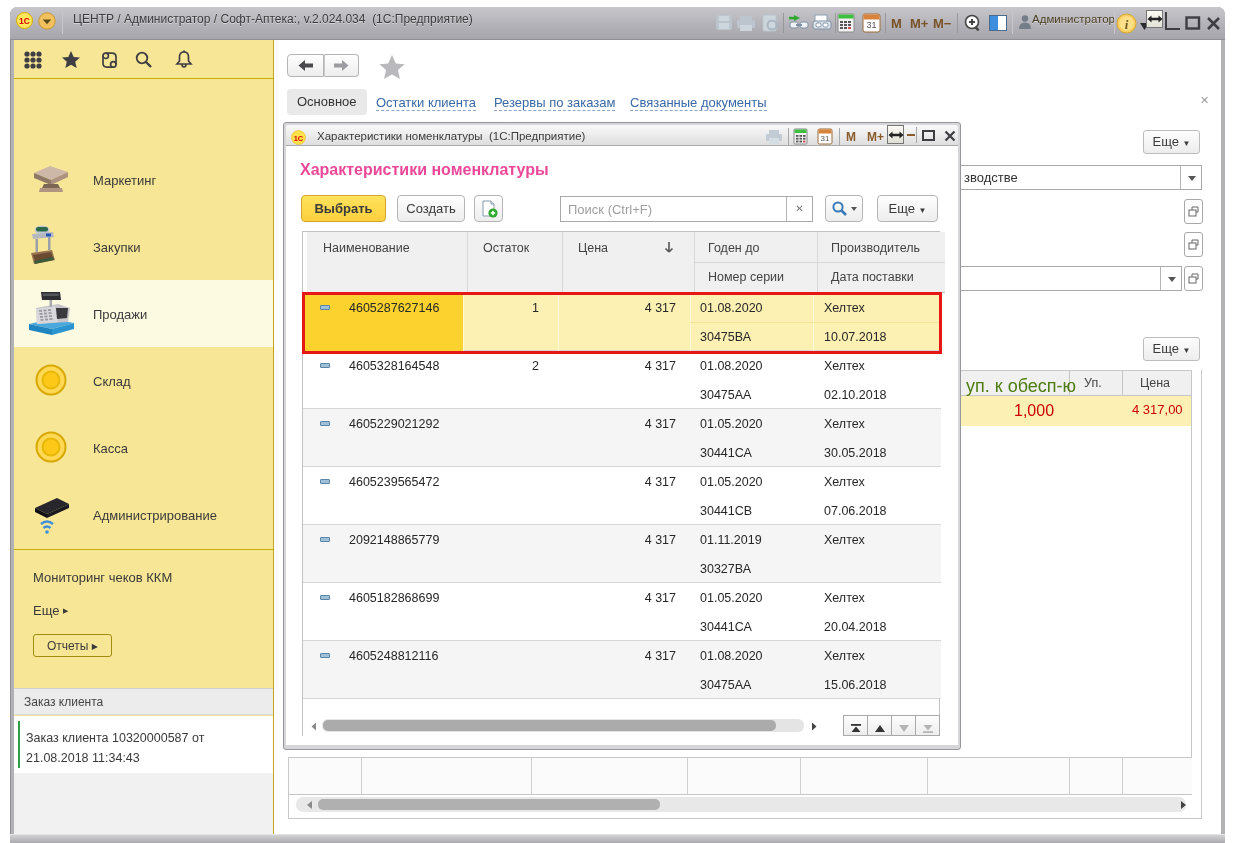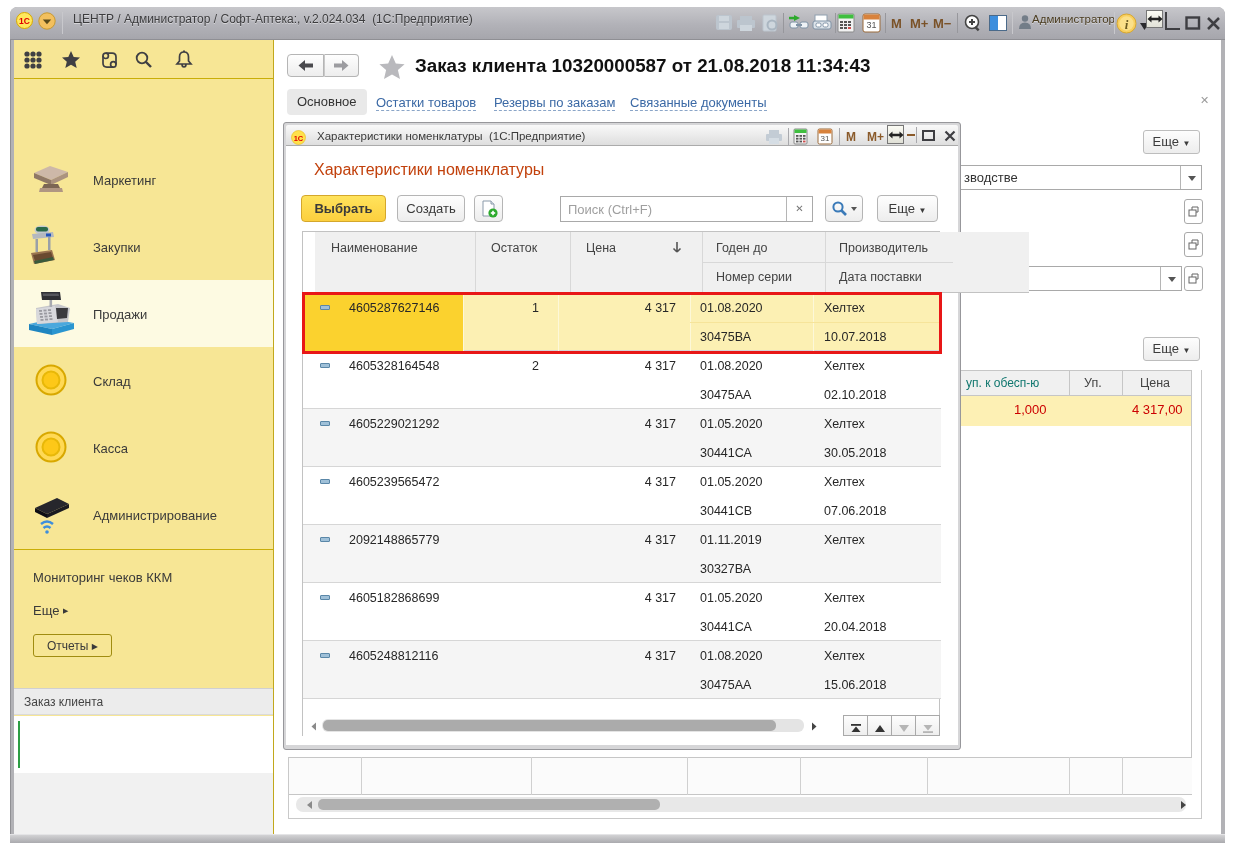--- a/index.html
+++ b/index.html
@@ -66,21 +66,21 @@
 #srchx{position:absolute;right:0;top:0;width:26px;height:24px;border-left:1px solid #b5b5b5;
   color:#777;font-size:10px;text-align:center;line-height:24px;}
 #btnMag{position:absolute;left:539px;top:49px;width:38px;height:27px;
   background:linear-gradient(#fefefe,#ededed);border:1px solid #b5b5b5;border-radius:4px;}
 .mdda{position:absolute;right:5px;top:11px;width:0;height:0;border:3.5px solid transparent;border-top:4.5px solid #555;}
 #btnMore{position:absolute;left:591px;top:49px;width:61px;height:27px;
   background:linear-gradient(#fefefe,#ededed);border:1px solid #b5b5b5;border-radius:4px;
   font-size:13px;color:#3a3a3a;text-align:center;line-height:25px;}
 #mtable{position:absolute;left:16px;top:85px;width:638px;height:505px;
   border:1px solid #c2c2c2;border-bottom:none;font-size:12.5px;color:#272727;}
-#mthead{color:#434343;position:absolute;left:12px;top:0;width:714px;height:61px;background:#f0f0f0;
+#mthead{color:#434343;position:absolute;left:4px;top:0;width:638px;height:61px;background:#f0f0f0;
   border-bottom:1px solid #c2c2c2;}
 #mthead .vline{position:absolute;width:1px;background:#d8d8d8;}
 .mrow{position:absolute;left:0;width:638px;height:58px;border-bottom:1px solid #d6d6d6;}
 .mrow .c{position:absolute;white-space:nowrap;}
 .dash{position:absolute;left:17px;width:10px;height:4.5px;background:#9fc0d8;border:1px solid #5a87a8;border-radius:1px;}
 #redbox{position:absolute;left:-1px;top:60px;width:640px;height:62px;border:3px solid #e81717;}
 #mscroll{position:absolute;left:16px;top:566px;width:638px;height:24px;}
 .navgrp{position:absolute;left:542px;top:3px;height:21px;}
 .nbtn{position:relative;float:left;width:25px;height:21px;border:1px solid #a9a9a9;margin-left:-1px;
   background:linear-gradient(#fdfdfd,#eee);text-align:center;padding-top:4px;}
@@ -308,40 +308,40 @@
         <span class="navlabel">Касса</span>
       </div>
     <div id="sb2">
       <div class="sbtext" style="top:20px">Мониторинг чеков ККМ</div>
       <div class="sbtext" style="top:53px">Еще <span style="font-size:7px;position:relative;top:-2px">▶</span></div>
       <div id="btnOtch">Отчеты <span style="font-size:8px;position:relative;top:-1px">▶</span></div>
     </div>
     <div id="sbhdr">Заказ клиента</div>
     <div id="sbitem">
         <div class="gbar"></div>
+        <div class="t">Заказ клиента 10320000587 от<br>21.08.2018 11:34:43</div>
       </div>
     <div id="sbgrey"></div>
   </div>
   <div id="sbedge"></div>
   <div id="content">
     <div class="navbtn" style="left:13px;border-radius:4px 0 0 4px"></div>
     <div class="navbtn" style="left:50px;width:35px;border-radius:0 4px 4px 0;border-left:1px solid #c9c9c9"></div>
     <svg class="abs" style="left:24px;top:20px" width="16" height="12">
         <path d="M7 0 L7 3.5 L15 3.5 L15 7.5 L7 7.5 L7 11 L0.5 5.5 Z" fill="#4a4a4e"></path>
       </svg>
     <svg class="abs" style="left:59px;top:20px" width="16" height="12">
         <path d="M9 0 L9 3.5 L1 3.5 L1 7.5 L9 7.5 L9 11 L15.5 5.5 Z" fill="#9c9ca0"></path>
       </svg>
     <svg class="abs" style="left:104px;top:14px" width="28" height="27">
         <path d="M14 1 L17.8 9.4 L26.6 10.2 L19.9 16.1 L22 25 L14 20.4 L6 25 L8.1 16.1 L1.4 10.2 L10.2 9.4 Z" fill="#b9b9bd"></path>
       </svg>
-    <div id="pagetitle">Заказ клиента 10320000587 от 21.08.2018 11:34:43</div>
     <div id="closex">✕</div>
     <div class="tab0">Основное</div>
-    <div class="tablink" style="left:102px">Остатки товаров</div>
+    <div class="tablink" style="left:102px">Остатки клиента</div>
     <div class="tablink" style="left:220px">Резервы по заказам</div>
     <div class="tablink" style="left:356px">Связанные документы</div>
     <div class="morebtn" style="left:869px;top:90px">Еще <span style="font-size:8px">▼</span></div>
     <div class="fld" style="left:600px;top:125px;width:328px">
         <span class="tx" style="left:89px">зводстве</span>
         <div class="dd">
           <div class="dda"></div>
         </div>
       </div>
     <div class="lnkbtn" style="left:910px;top:159px"><svg width="17" height="23">
@@ -365,25 +365,25 @@
           <g fill="none" stroke="#666">
             <rect x="4" y="10" width="7" height="6"></rect>
             <path d="M7 10 L7 7 L13 7 L13 12 L11 12"></path>
           </g>
         </svg></div>
     <div class="morebtn" style="left:869px;top:297px">Еще <span style="font-size:8px">▼</span></div>
 
     <div class="abs" style="left:600px;top:330px;width:318px;height:26px;background:#f0f0f0;border:1px solid #c6c6c6;"></div>
     <div class="abs" style="left:795px;top:330px;width:1px;height:26px;background:#c6c6c6"></div>
     <div class="abs" style="left:848px;top:330px;width:1px;height:26px;background:#c6c6c6"></div>
-    <div class="abs" style="left:692px;top:336px;font-size:12px;color:#0f766e">уп. к обесп-ю</div>
+    <div class="abs" style="left:692px;top:336px;font-size:18px;color:#4d7c0f">уп. к обесп-ю</div>
     <div class="abs" style="left:810px;top:336px;font-size:12.5px;color:#444">Уп.</div>
     <div class="abs" style="left:866px;top:336px;font-size:12.5px;color:#444">Цена</div>
     <div class="abs" style="left:600px;top:356px;width:318px;height:30px;background:#fdf0b4;"></div>
-    <div class="abs" style="left:740px;top:362px;font-size:13px;color:#cc0000">1,000</div>
+    <div class="abs" style="left:740px;top:362px;font-size:16px;color:#cc0000">1,000</div>
     <div class="abs" style="left:858px;top:362px;font-size:13px;color:#cc0000">4 317,00</div>
     <div class="abs" style="left:917px;top:330px;width:1px;height:395px;background:#c6c6c6"></div>
     <div class="abs" style="left:927px;top:330px;width:1px;height:448px;background:#c9c9c9"></div>
     <div class="abs" style="left:14px;top:717px;width:1px;height:61px;background:#c9c9c9"></div>
     <div class="abs" style="left:14px;top:778px;width:914px;height:1px;background:#c9c9c9"></div>
 
     <div class="abs" style="left:15px;top:717px;width:903px;height:38px;background:#fbfbfb;border-top:1px solid #c6c6c6;border-bottom:1px solid #c6c6c6;"></div>
     <div class="abs" style="left:87px;top:717px;width:1px;height:38px;background:#d0d0d0"></div>
     <div class="abs" style="left:257px;top:717px;width:1px;height:38px;background:#d0d0d0"></div>
     <div class="abs" style="left:413px;top:717px;width:1px;height:38px;background:#d0d0d0"></div>
@@ -452,21 +452,21 @@
     <div class="abs" style="left:621px;top:9px;width:8px;height:2.4px;background:#8a5a2a"></div>
     <div class="abs" style="left:630px;top:2px;width:1px;height:16px;background:#a8a8ac"></div>
     <svg class="abs" style="left:636px;top:5px" width="14" height="12">
         <rect x="1" y="1" width="11" height="9" fill="none" stroke="#3e3e42" stroke-width="2"></rect>
       </svg>
     <svg class="abs" style="left:658px;top:5px" width="12" height="12">
         <path d="M1.5 1.5 L10.5 10.5 M10.5 1.5 L1.5 10.5" stroke="#3e3e42" stroke-width="2.2"></path>
       </svg>
   </div>
   <div id="mbody">
-    <div class="abs" style="left:28px;top:15px;font-size:16px;font-weight:normal;color:#c2410c">Характеристики номенклатуры</div>
+    <div class="abs" style="left:14px;top:15px;font-size:16px;font-weight:bold;color:#ec4899">Характеристики номенклатуры</div>
     <div id="btnSelect">Выбрать</div>
     <div id="btnCreate">Создать</div>
     <div id="btnDoc"><svg width="20" height="20">
           <path d="M4 2 L12 2 L15 5 L15 17 L4 17 Z" fill="#fff" stroke="#8a9aaa"></path>
           <path d="M12 2 L12 5 L15 5" fill="#dde4ea" stroke="#8a9aaa"></path>
           <circle cx="14" cy="14" r="4.6" fill="#2daa2d"></circle>
           <rect x="11.8" y="13.2" width="4.4" height="1.6" fill="#fff"></rect>
           <rect x="13.2" y="11.8" width="1.6" height="4.4" fill="#fff"></rect>
         </svg></div>
     <div id="srch"><span style="color:#9f9f9f">Поиск (Ctrl+F)</span><div id="srchx">✕</div></div>

